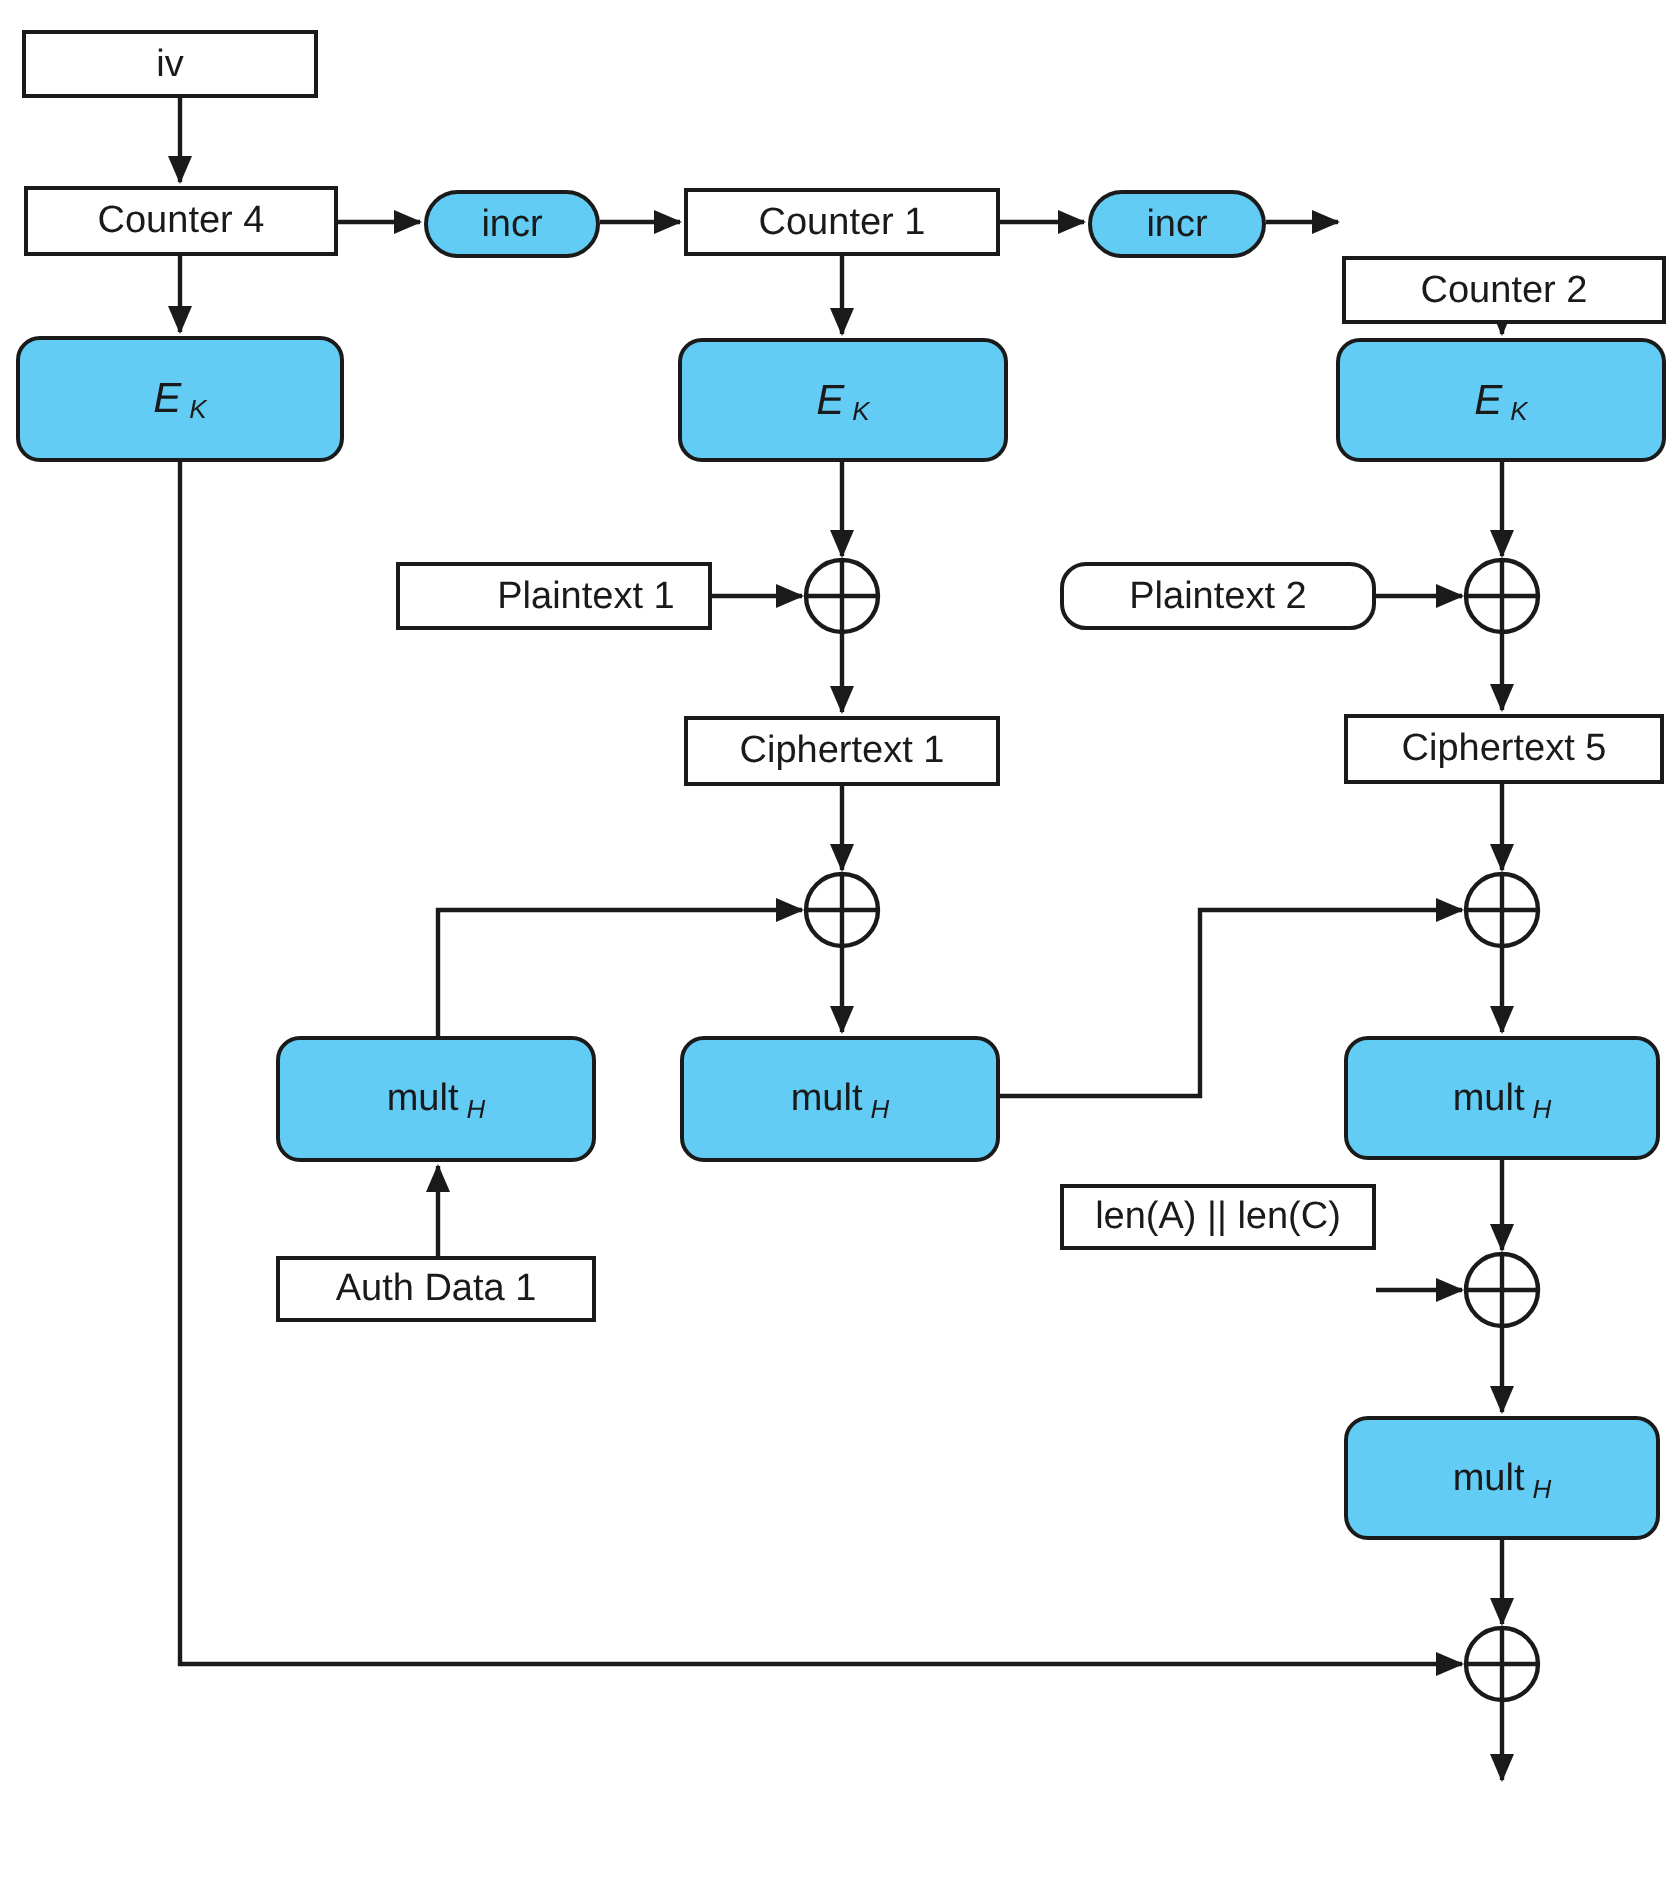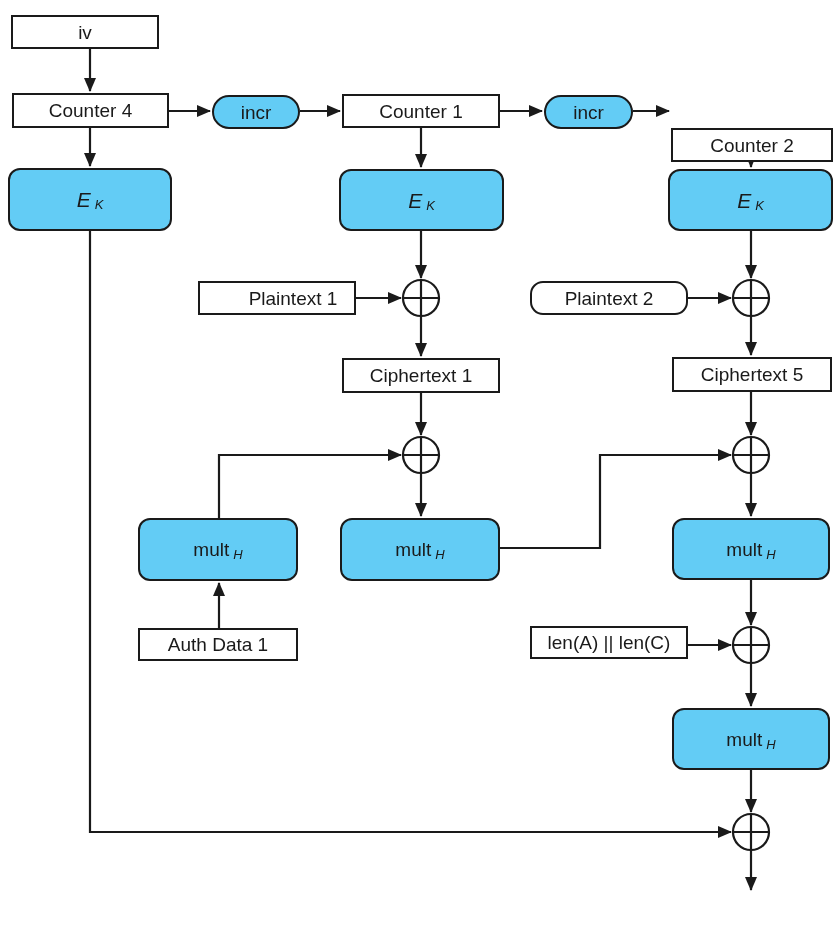--- a/index.html
+++ b/index.html
@@ -62,21 +62,21 @@
   .n-ek1       { left: 339px; top: 169px; width: 165px; height: 62px; }
   .n-ek2       { left: 668px; top: 169px; width: 165px; height: 62px; }
   .n-plaintext1  { left: 198px; top: 281px; width: 158px; height: 34px; padding-left: 32px; }
   .n-plaintext2  { left: 530px; top: 281px; width: 158px; height: 34px; border-radius: 13px; }
   .n-ciphertext1 { left: 342px; top: 358px; width: 158px; height: 35px; }
   .n-ciphertext2 { left: 672px; top: 357px; width: 160px; height: 35px; }
   .n-mult1     { left: 138px; top: 518px; width: 160px; height: 63px; }
   .n-mult2     { left: 340px; top: 518px; width: 160px; height: 63px; }
   .n-mult3     { left: 672px; top: 518px; width: 158px; height: 62px; }
   .n-authdata1 { left: 138px; top: 628px; width: 160px; height: 33px; }
-  .n-lenbox    { left: 530px; top: 626px; width: 158px; height: 33px; text-align: center; }
+  .n-lenbox    { left: 530px; top: 592px; width: 158px; height: 33px; text-align: center; }
   .n-mult4     { left: 672px; top: 708px; width: 158px; height: 62px; }
   .n-authtag   { left: 672px; top: 892px; width: 158px; height: 35px; }
 </style>
 </head>
 <body>
 
 <div class="stage">
 
   <svg class="wires" viewBox="0 0 840 939" xmlns="http://www.w3.org/2000/svg">
     <defs>

